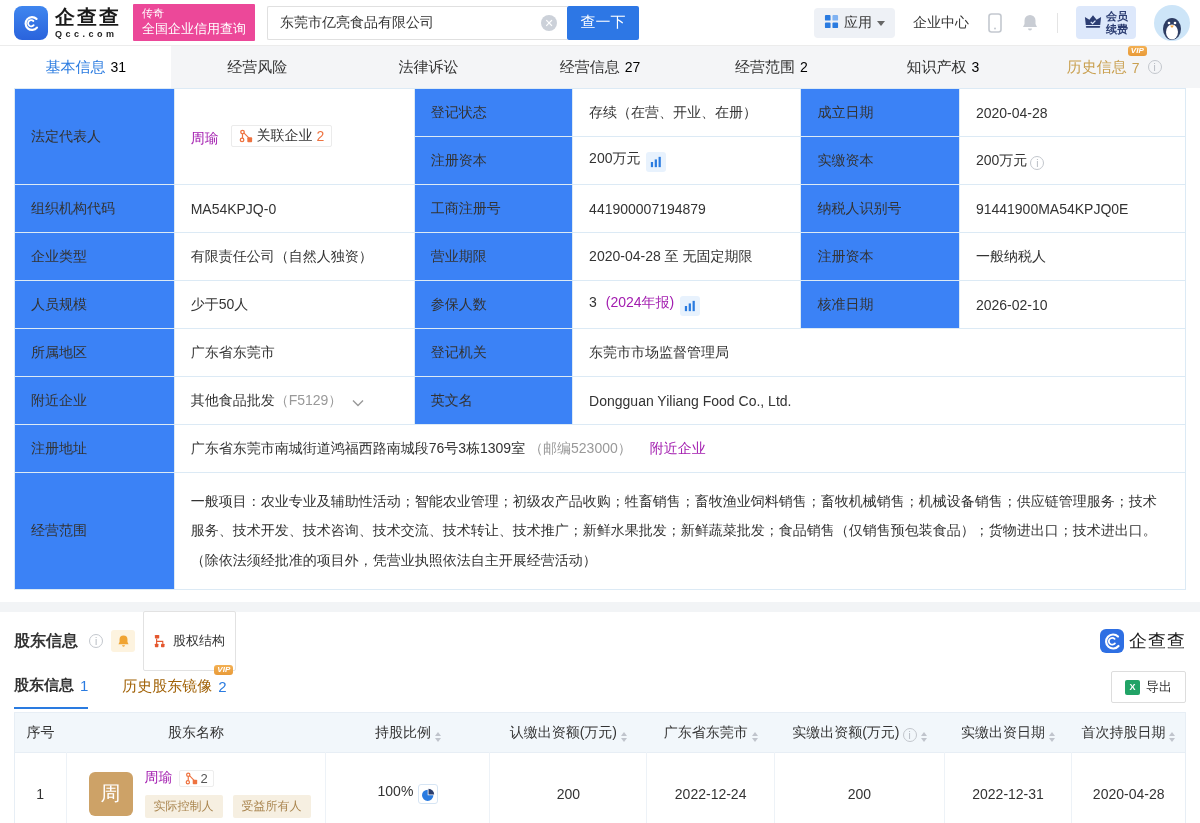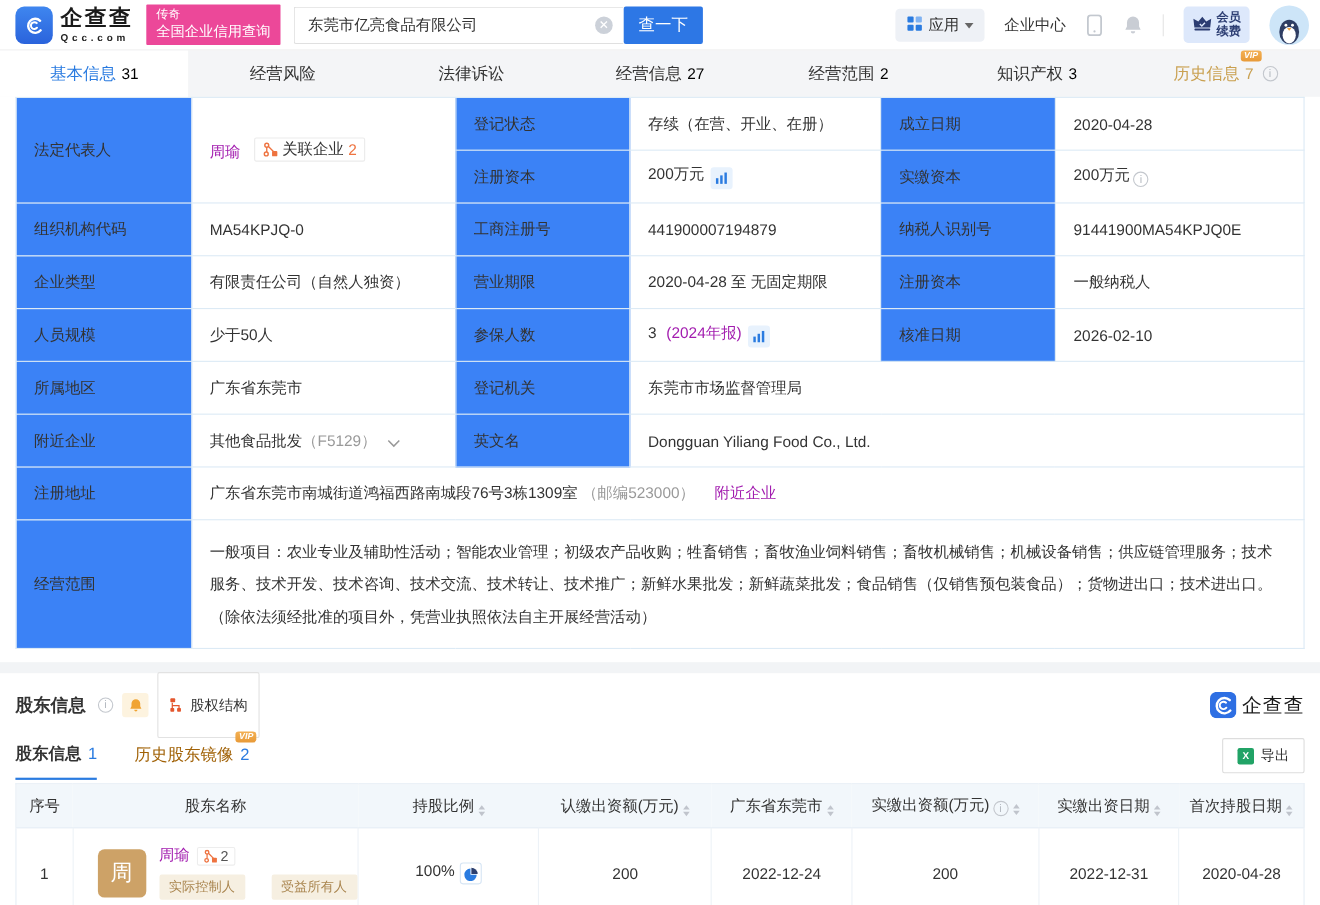--- a/index.html
+++ b/index.html
@@ -82,21 +82,21 @@
   table.sh-table td:last-child { border-right:none; }
   .sort { display:inline-flex; flex-direction:column; align-items:center; margin-left:4px; vertical-align:1px; cursor:pointer; }
   .sort i { display:block; width:0; height:0; border-left:3.5px solid transparent; border-right:3.5px solid transparent; }
   .sort .up { border-bottom:4px solid #c0c4cc; margin-bottom:2px; }
   .sort .dn { border-top:4px solid #c0c4cc; }
   .name-cell { text-align:left !important; padding-left:22px; }
   .name-flex { display:flex; align-items:center; gap:12px; }
   .avatar-sq { width:44px; height:44px; border-radius:6px; background:#cda267; color:#fff; font-size:20px; display:flex; align-items:center; justify-content:center; flex:none; }
   .name-lines .row1 { display:flex; align-items:center; gap:6px; }
   .mini-rel { display:inline-flex; align-items:center; gap:3px; border:1px solid #ededed; border-radius:2px; padding:0 5px; font-size:13px; color:#555; cursor:pointer; background:#fff; }
-  .tags { margin-top:8px; display:flex; gap:24px; }
+  .tags { margin-top:8px; display:flex; gap:10px; }
   .tag { background:#f6efe1; color:#aa8650; font-size:12px; padding:3px 9px; border-radius:2px; white-space:nowrap; }
   .pie-chip { display:inline-flex; width:20px; height:20px; border:1px solid #d6e5f4; border-radius:3px; background:#fff; align-items:center; justify-content:center; margin-left:5px; vertical-align:-5px; cursor:pointer; }
 </style>
 </head>
 <body>
 
 <div class="page">
 
   <header class="topbar">
     <div class="logo">

